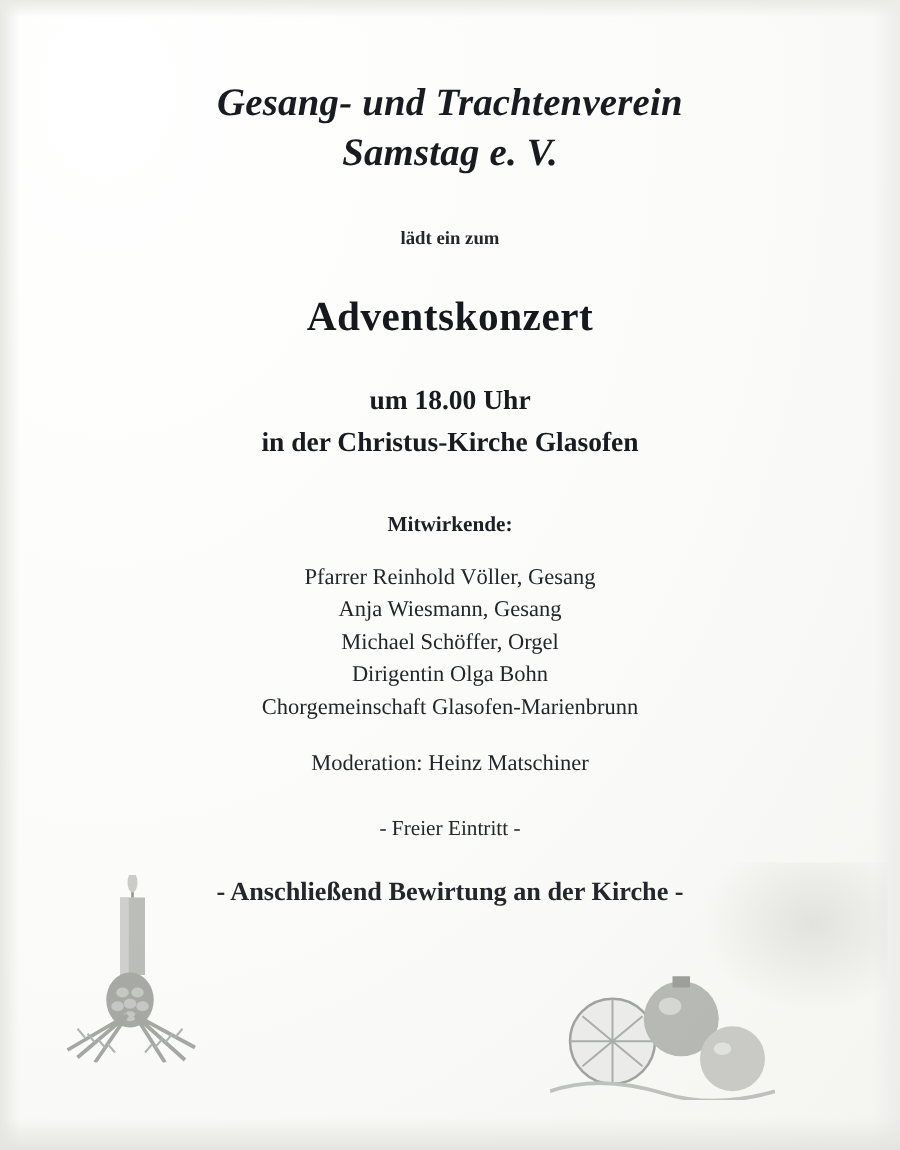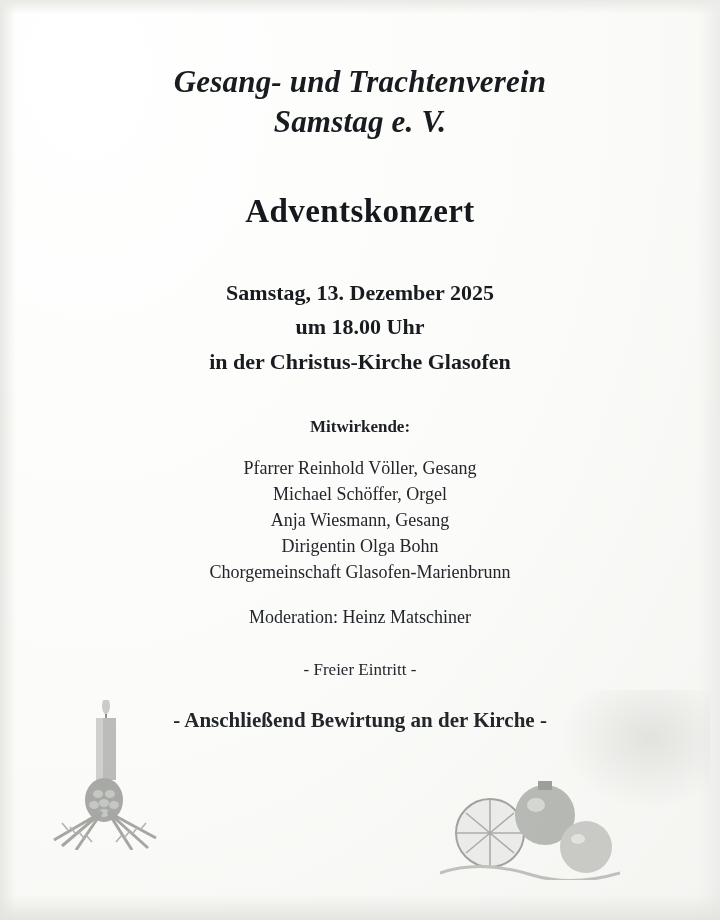--- a/index.html
+++ b/index.html
@@ -86,21 +86,21 @@
 
   .invites {
     margin: 0;
     padding-top: 42px;
     font-size: 15px;
     font-weight: bold;
     color: #24282c;
   }
 
   .event-title {
-    margin: 16px;
+    margin: 0;
     padding-top: 36px;
     font-size: 33px;
     font-weight: bold;
     letter-spacing: 0.4px;
     color: #15181c;
   }
 
   .event-when {
     margin: 0;
     padding-top: 30px;
@@ -184,35 +184,35 @@
   <div class="scan-edge-bottom"></div>
   <div class="scan-smudge"></div>
 
   <div class="content">
 
     <h1 class="org-name">
       <span>Gesang- und Trachtenverein</span>
       <span class="org-line2">Samstag e. V.</span>
     </h1>
 
+    <p class="invites">lädt ein zum</p>
 
     <h2 class="event-title">Adventskonzert</h2>
 
     <div class="event-when">
-      <span>Samstag, 13. Dezember 2025</span>
       <span>um 18.00 Uhr</span>
       <span>in der Christus-Kirche Glasofen</span>
     </div>
 
     <p class="perf-heading">Mitwirkende:</p>
 
     <ul class="perf-list">
       <li>Pfarrer Reinhold Völler, Gesang</li>
+      <li>Anja Wiesmann, Gesang</li>
       <li>Michael Schöffer, Orgel</li>
-      <li>Anja Wiesmann, Gesang</li>
       <li>Dirigentin Olga Bohn</li>
       <li>Chorgemeinschaft Glasofen-Marienbrunn</li>
     </ul>
 
     <p class="moderation">Moderation: Heinz Matschiner</p>
 
     <p class="entry-note">- Freier Eintritt -</p>
 
     <p class="after-note">- Anschließend Bewirtung an der Kirche -</p>
 

